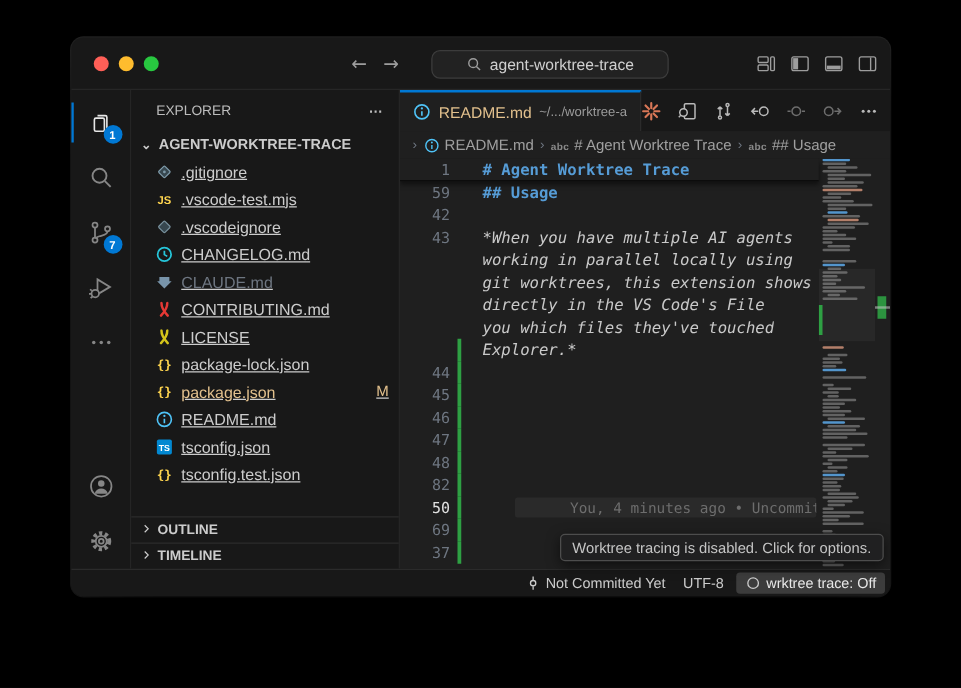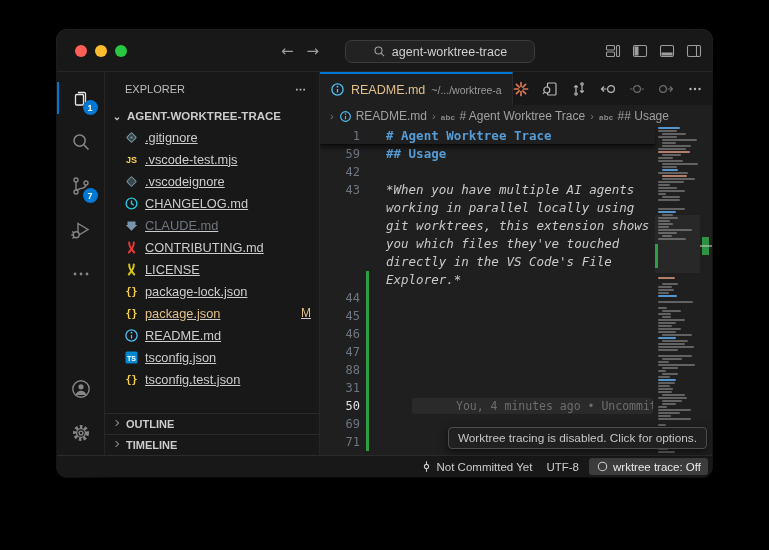--- a/index.html
+++ b/index.html
@@ -466,32 +466,32 @@
           </div>
 
         <div class="editor-body">
           <div class="code" id="code">
               <div class="crow heading sticky"><span class="num">1</span><span class="ctext"># Agent Worktree Trace</span></div>
               <div class="crow heading"><span class="num">59</span><span class="ctext">## Usage</span></div>
               <div class="crow plain"><span class="num">42</span><span class="ctext"></span></div>
               <div class="crow italic"><span class="num">43</span><span class="ctext">*When you have multiple AI agents</span></div>
               <div class="crow italic"><span class="num"></span><span class="ctext">working in parallel locally using</span></div>
               <div class="crow italic"><span class="num"></span><span class="ctext">git worktrees, this extension shows</span></div>
+              <div class="crow italic"><span class="num"></span><span class="ctext">directly in the VS Code's File</span></div>
               <div class="crow italic"><span class="num"></span><span class="ctext">you which files they've touched</span></div>
-              <div class="crow italic"><span class="num"></span><span class="ctext">directly in the VS Code's File</span></div>
               <div class="crow italic"><span class="num"></span><span class="gitbar"></span><span class="ctext">Explorer.*</span></div>
               <div class="crow plain"><span class="num">44</span><span class="gitbar"></span><span class="ctext"></span></div>
               <div class="crow plain"><span class="num">45</span><span class="gitbar"></span><span class="ctext"></span></div>
               <div class="crow plain"><span class="num">46</span><span class="gitbar"></span><span class="ctext"></span></div>
               <div class="crow plain"><span class="num">47</span><span class="gitbar"></span><span class="ctext"></span></div>
-              <div class="crow plain"><span class="num">88</span><span class="gitbar"></span><span class="ctext"></span></div>
-              <div class="crow plain"><span class="num">31</span><span class="gitbar"></span><span class="ctext"></span></div>
+              <div class="crow plain"><span class="num">48</span><span class="gitbar"></span><span class="ctext"></span></div>
+              <div class="crow plain"><span class="num">82</span><span class="gitbar"></span><span class="ctext"></span></div>
               <div class="crow plain current"><span class="num">50</span><span class="gitbar"></span><span class="ctext"></span><span class="blame-chip">You, 4 minutes ago • Uncommitte</span></div>
               <div class="crow plain"><span class="num">69</span><span class="gitbar"></span><span class="ctext"></span></div>
-              <div class="crow plain"><span class="num">71</span><span class="gitbar"></span><span class="ctext"></span></div>
+              <div class="crow plain"><span class="num">37</span><span class="gitbar"></span><span class="ctext"></span></div>
             </div>
           <div class="minimap" id="minimap">
               <div class="mm-slider" style="top: 88px; height: 58px;"></div>
               <div class="mm-row" style="top: 0px; left: 3px; width: 22px; background: rgba(86, 156, 214, 0.95);"></div>
               <div class="mm-row" style="top: 3px; left: 3px; width: 19px; background: rgba(166, 166, 166, 0.5);"></div>
               <div class="mm-row" style="top: 6px; left: 7px; width: 24px; background: rgba(166, 166, 166, 0.5);"></div>
               <div class="mm-row" style="top: 9px; left: 3px; width: 19px; background: rgba(166, 166, 166, 0.5);"></div>
               <div class="mm-row" style="top: 12px; left: 7px; width: 35px; background: rgba(166, 166, 166, 0.5);"></div>
               <div class="mm-row" style="top: 15px; left: 7px; width: 14px; background: rgba(166, 166, 166, 0.5);"></div>
               <div class="mm-row" style="top: 18px; left: 7px; width: 29px; background: rgba(166, 166, 166, 0.5);"></div>

